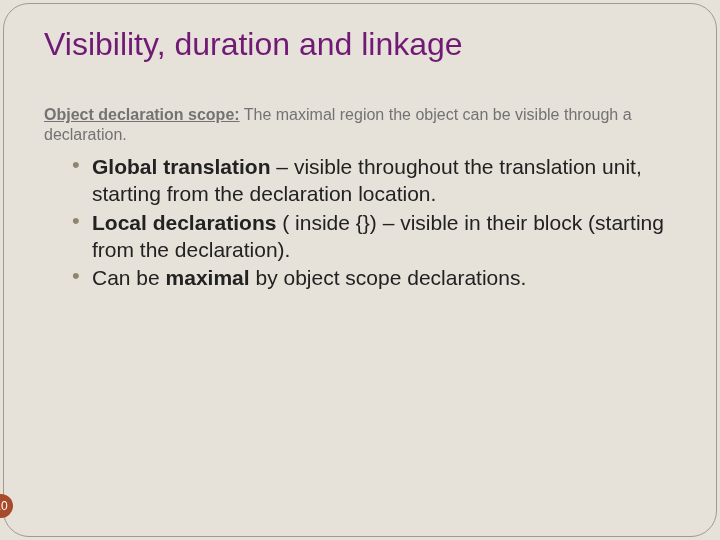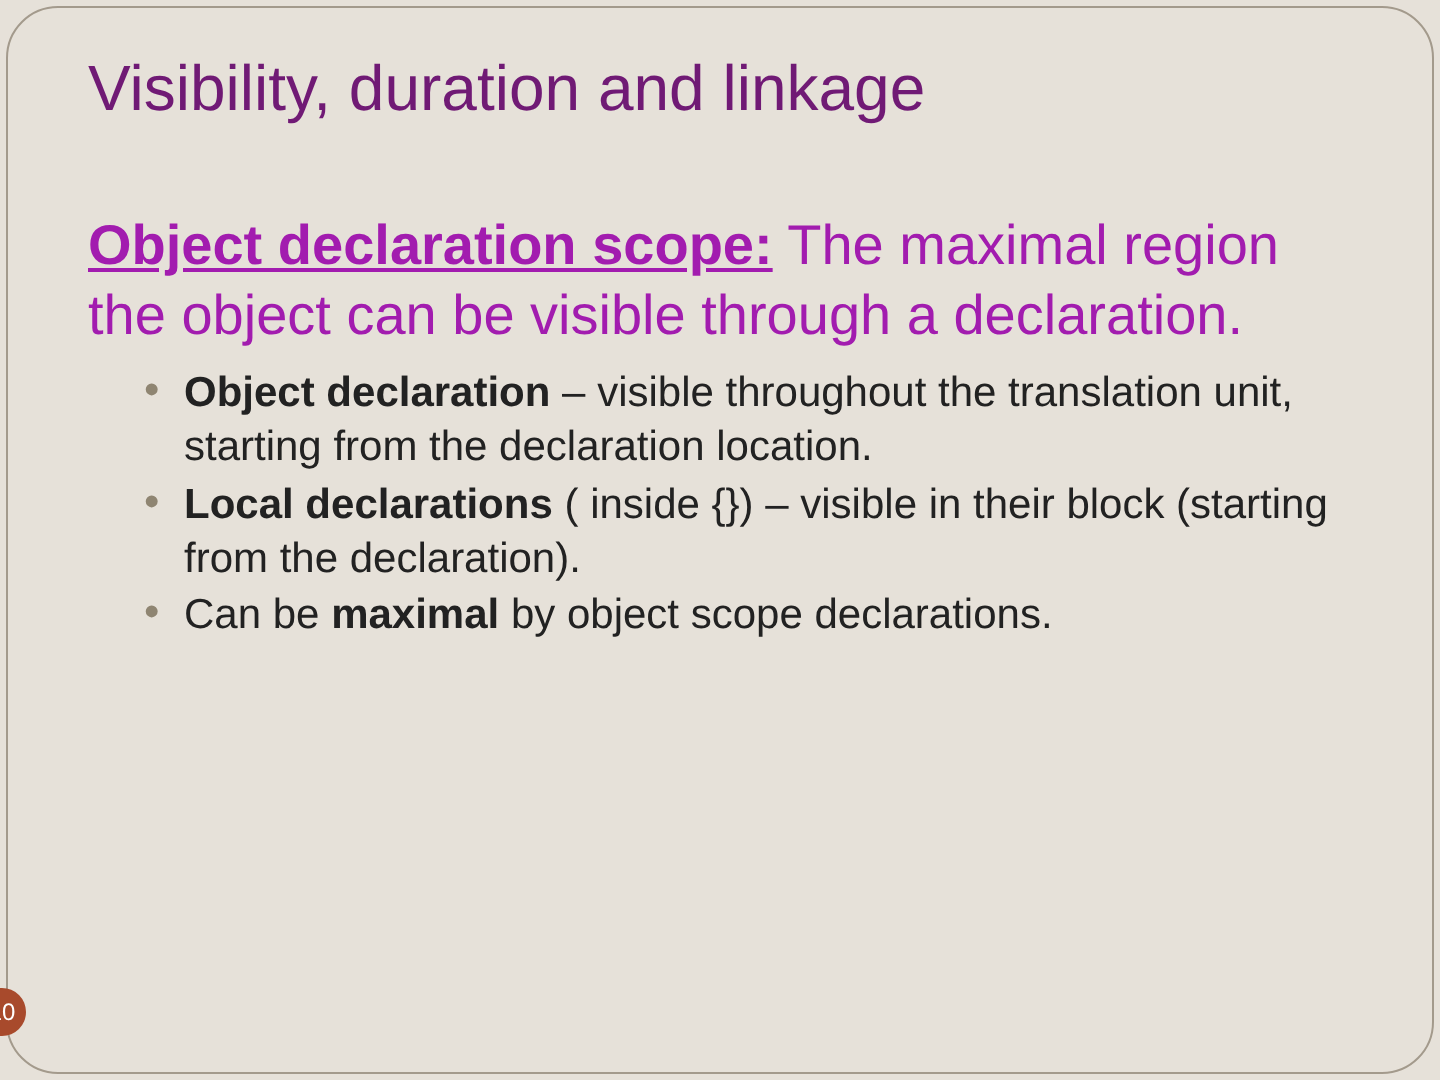--- a/index.html
+++ b/index.html
@@ -34,22 +34,22 @@
     padding: 20px 40px 20px 44px;
     box-sizing: border-box;
   }
   .title {
     font-size: 32px;
     color: #701a75;
     margin: 6px 0 42px 0;
     font-weight: 400;
   }
   .intro {
-    font-size: 28px;
-    color: #a21caf;
+    font-size: 16px;
+    color: #737373;
     line-height: 1.25;
     margin: 0 0 8px 0;
   }
   .intro .lead {
     font-weight: 700;
     text-decoration: underline;
   }
   ul.bullets {
     margin: 4px 0 0 12px;
     padding: 0 0 0 18px;
@@ -95,21 +95,21 @@
 
 <div class="content">
   <h1 class="title">Visibility, duration and linkage</h1>
 
   <p class="intro">
     <span class="lead">Object declaration scope:</span><span> The maximal region the object can be visible through a declaration.</span>
   </p>
 
   <ul class="bullets">
     <li>
-      <span class="b">Object declaration</span><span> – visible throughout the translation unit, starting from the declaration location.</span>
+      <span class="b">Global translation</span><span> – visible throughout the translation unit, starting from the declaration location.</span>
     </li>
     <li>
       <span class="b">Local declarations</span><span> ( inside {}) – visible in their block (starting from the declaration).</span>
     </li>
     <li>
       <span>Can be </span><span class="b">maximal</span><span> by object scope declarations.</span>
     </li>
   </ul>
 
   <div class="pagenum">10</div>

